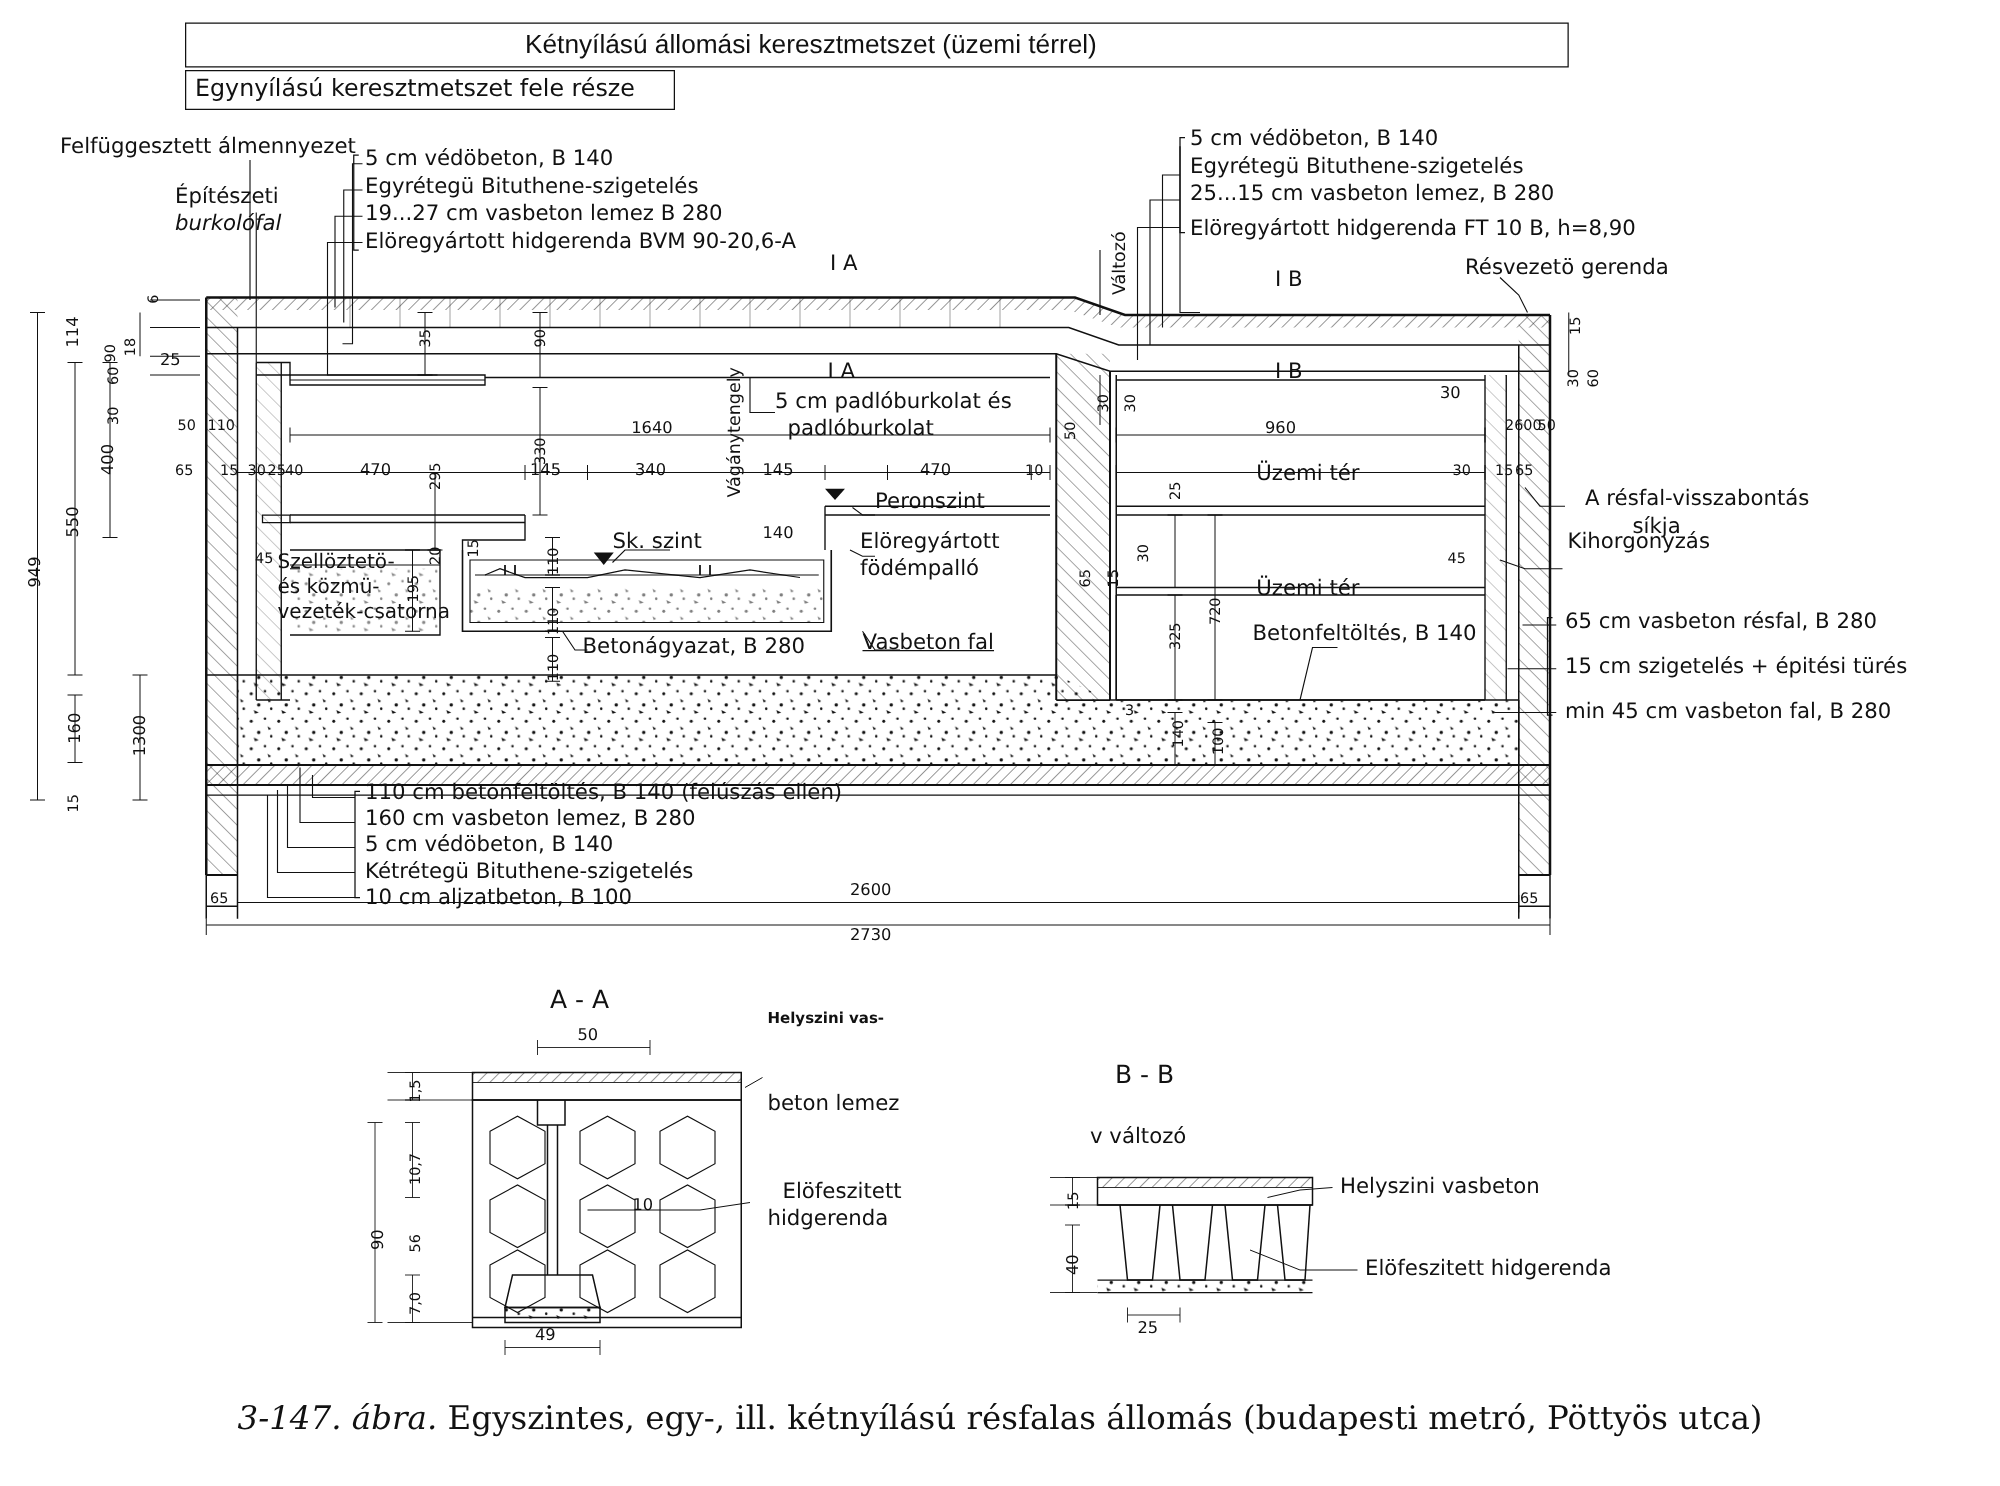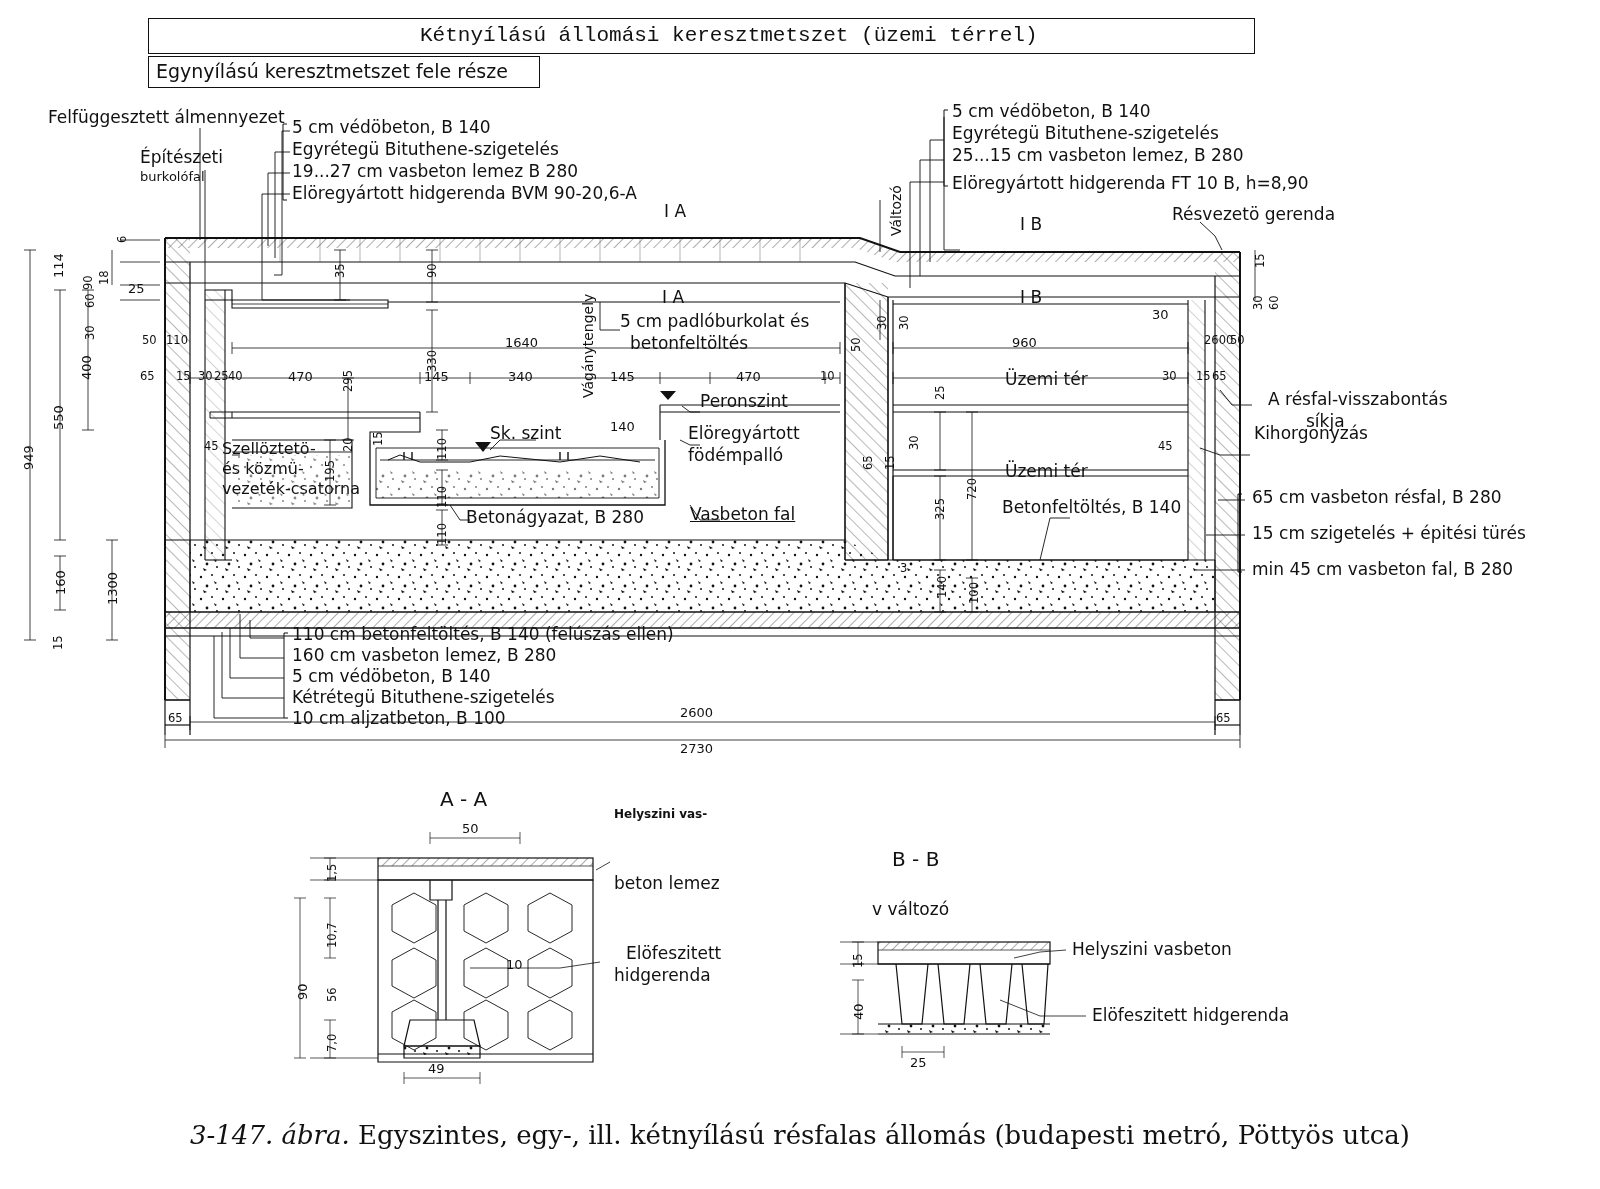--- a/index.html
+++ b/index.html
@@ -240,28 +240,28 @@
           <path d="M934 570 L946 570 M934 612 L946 612"></path>
     <path d="M972 578 L972 612"></path>
           <path d="M966 578 L978 578 M966 612 L978 612"></path>
     <path d="M880 300 L880 340"></path>
     <path d="M1255 250 L1255 300"></path>
   </g>
   </g>
 </svg>
 
 <div class="title-box" style="left:148px;top:18px;width:1105px;height:34px;"></div>
-<div class="lbl" style="left:420px;top:24px;font-size:21px;font-family:Liberation Mono, monospace;">Kétnyílású állomási keresztmetszet (üzemi térrel)</div>
+<div class="lbl" style="left:420px;top:24px;font-size:21px;font-family:Liberation Sans, sans-serif;">Kétnyílású állomási keresztmetszet (üzemi térrel)</div>
 
 <div class="title-box" style="left:148px;top:56px;width:390px;height:30px;"></div>
 <div class="lbl" style="left:156px;top:61px;font-size:19px;">Egynyílású keresztmetszet fele része</div>
 
 <div class="lbl" style="left:48px;top:108px;font-size:17px;">Felfüggesztett álmennyezet</div>
 <div class="lbl" style="left:140px;top:148px;font-size:17px;">Építészeti</div>
-<div class="lbl" style="left:140px;top:170px;font-size:13px;">burkolófal</div>
+<div class="lbl" style="left:140px;top:170px;font-size:17px;font-style:italic;">burkolófal</div>
 
 <div class="lbl" style="left:292px;top:118px;font-size:17px;">5 cm védöbeton, B 140</div>
 <div class="lbl" style="left:292px;top:140px;font-size:17px;">Egyrétegü Bituthene-szigetelés</div>
 <div class="lbl" style="left:292px;top:162px;font-size:17px;">19...27 cm vasbeton lemez B 280</div>
 <div class="lbl" style="left:292px;top:184px;font-size:17px;">Elöregyártott hidgerenda BVM 90-20,6-A</div>
 
 <div class="lbl" style="left:952px;top:102px;font-size:17px;">5 cm védöbeton, B 140</div>
 <div class="lbl" style="left:952px;top:124px;font-size:17px;">Egyrétegü Bituthene-szigetelés</div>
 <div class="lbl" style="left:952px;top:146px;font-size:17px;">25...15 cm vasbeton lemez, B 280</div>
 <div class="lbl" style="left:952px;top:174px;font-size:17px;">Elöregyártott hidgerenda FT 10 B, h=8,90</div>
@@ -270,21 +270,21 @@
 
 <div class="lbl" style="left:664px;top:202px;font-size:17px;">I A</div>
 <div class="lbl" style="left:1020px;top:215px;font-size:17px;">I B</div>
 <div class="lbl" style="left:662px;top:288px;font-size:17px;">I A</div>
 <div class="lbl" style="left:1020px;top:288px;font-size:17px;">I B</div>
 
 <div class="lbl vert" style="left:888px;top:236px;transform:rotate(-90deg);font-size:14px;">Változó</div>
 <div class="lbl vert" style="left:580px;top:398px;transform:rotate(-90deg);font-size:14px;">Vágánytengely</div>
 
 <div class="lbl" style="left:620px;top:312px;font-size:17px;">5 cm padlóburkolat és</div>
-<div class="lbl" style="left:630px;top:334px;font-size:17px;">betonfeltöltés</div>
+<div class="lbl" style="left:630px;top:334px;font-size:17px;">padlóburkolat</div>
 
 <div class="lbl" style="left:1005px;top:370px;font-size:17px;">Üzemi tér</div>
 <div class="lbl" style="left:1005px;top:462px;font-size:17px;">Üzemi tér</div>
 <div class="lbl" style="left:1002px;top:498px;font-size:17px;">Betonfeltöltés, B 140</div>
 
 <div class="lbl" style="left:700px;top:392px;font-size:17px;">Peronszint</div>
 <div class="lbl" style="left:490px;top:424px;font-size:17px;">Sk. szint</div>
 <div class="lbl" style="left:688px;top:424px;font-size:17px;">Elöregyártott</div>
 <div class="lbl" style="left:688px;top:446px;font-size:17px;">födémpalló</div>
 <div class="lbl" style="left:690px;top:505px;font-size:17px;text-decoration:underline;">Vasbeton fal</div>

